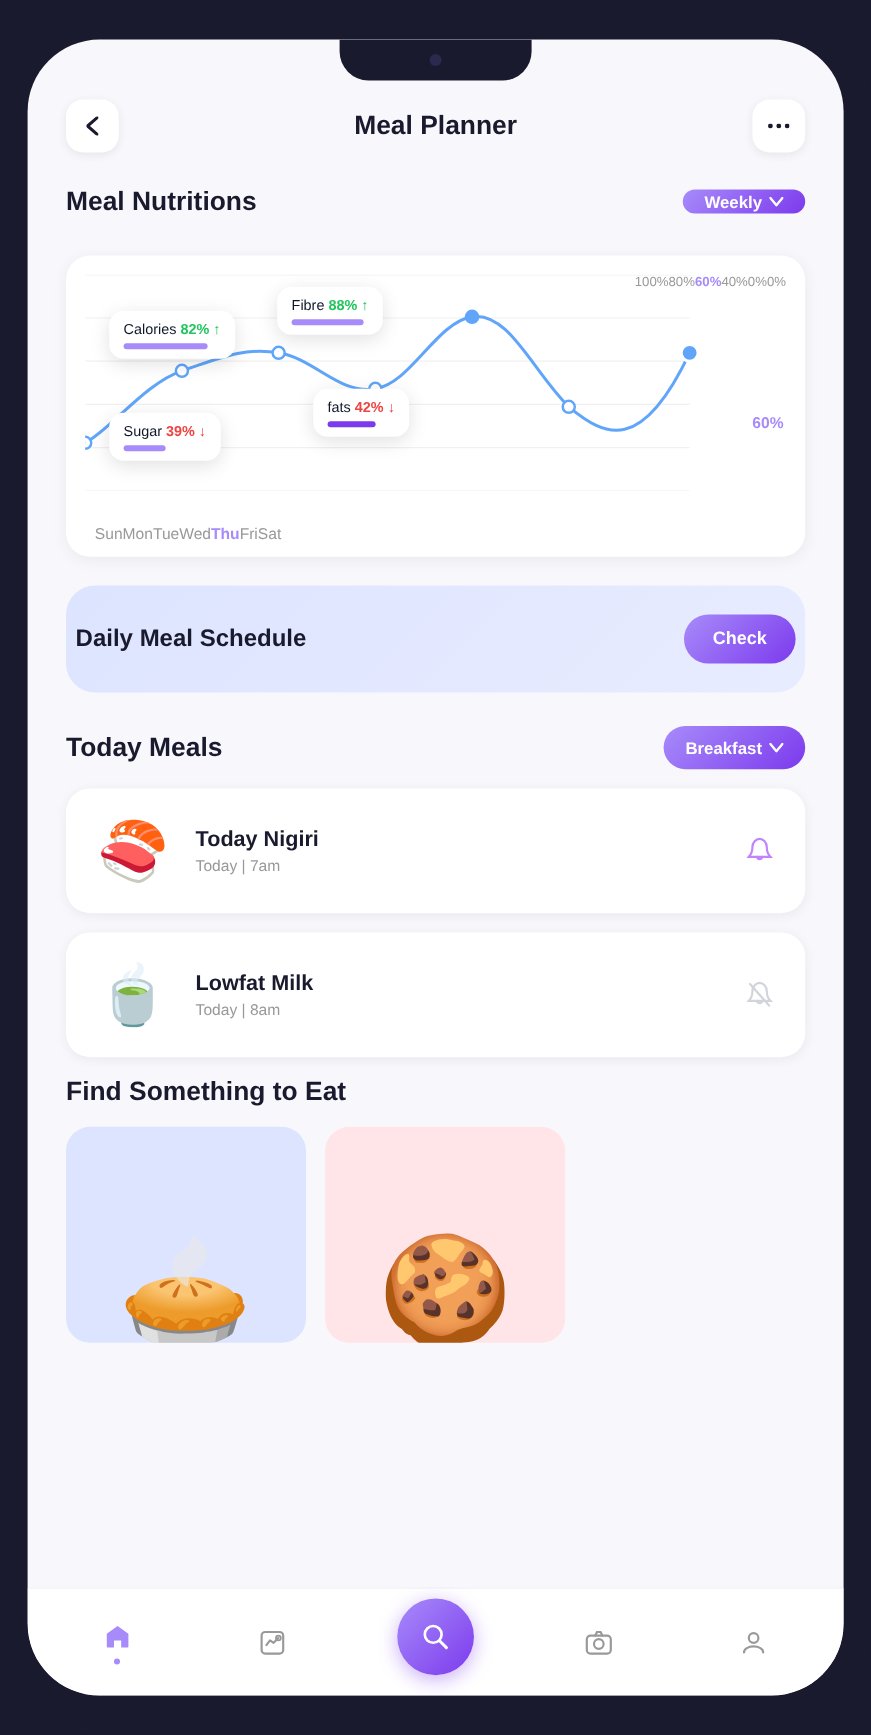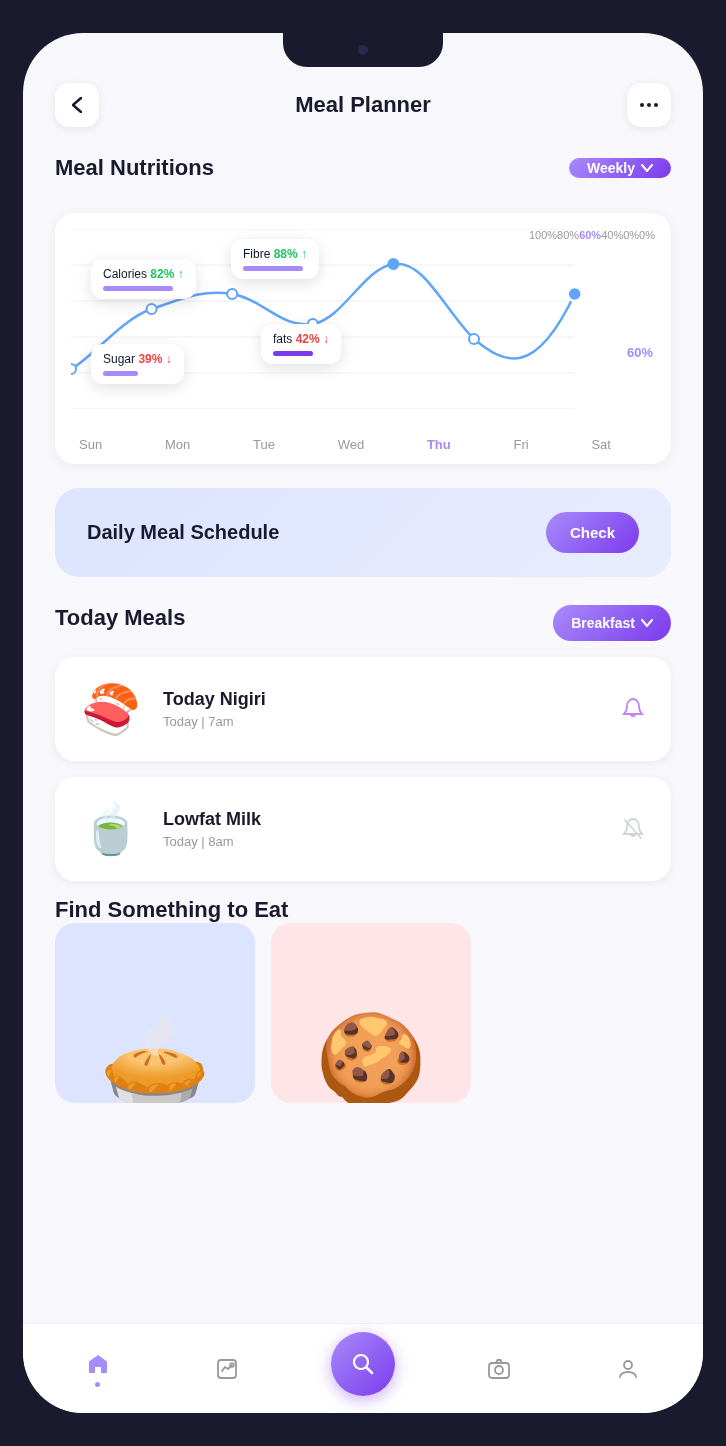--- a/index.html
+++ b/index.html
@@ -179,37 +179,36 @@
     .tooltip-value-green { color: #22c55e; font-weight: 700; }
     .tooltip-value-red { color: #ef4444; font-weight: 700; }
     .tooltip-bar {
       height: 5px;
       border-radius: 3px;
       margin-top: 5px;
     }
 
     .chart-days {
       display: flex;
-      justify-content: space-between;
       padding: 8px 0 0 8px;
       font-size: 13px;
       color: #999;
       padding-right: 44px;
     }
 
     .chart-day-active {
       color: #a78bfa;
       font-weight: 700;
     }
 
     
     .daily-schedule-card {
       background: linear-gradient(135deg, #dde4ff, #e8ecff);
       border-radius: 24px;
-      padding: 24px 32px;
+      padding: 24px 8px;
       display: flex;
       align-items: center;
       justify-content: space-between;
       margin-bottom: 28px;
     }
 
     .daily-schedule-title {
       font-size: 20px;
       font-weight: 700;
       color: #1a1a2e;
@@ -222,20 +221,21 @@
       border-radius: 24px;
       padding: 12px 24px;
       font-size: 15px;
       font-weight: 600;
       cursor: pointer;
     }
 
     
     .today-meals-header {
       display: flex;
+      align-items: center;
       justify-content: space-between;
       margin-bottom: 16px;
     }
 
     .breakfast-btn {
       background: linear-gradient(135deg, #a78bfa, #7c3aed);
       color: white;
       border: none;
       border-radius: 24px;
       padding: 10px 18px;
@@ -289,20 +289,21 @@
       align-items: center;
       justify-content: center;
       cursor: pointer;
     }
 
     
     .find-eat-title {
       font-size: 22px;
       font-weight: 700;
       color: #1a1a2e;
+      margin-bottom: 16px;
     }
 
     .food-cards-row {
       display: flex;
       gap: 16px;
     }
 
     .food-card {
       width: 200px;
       height: 180px;

